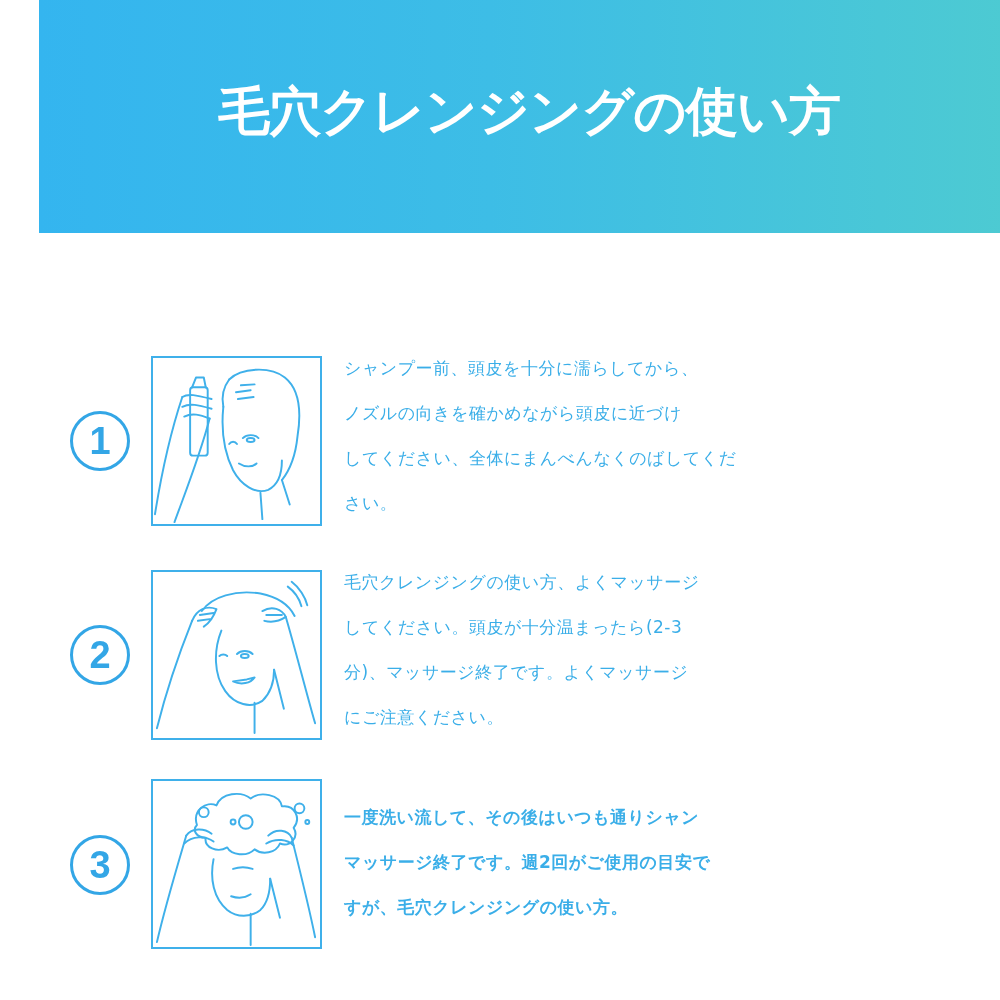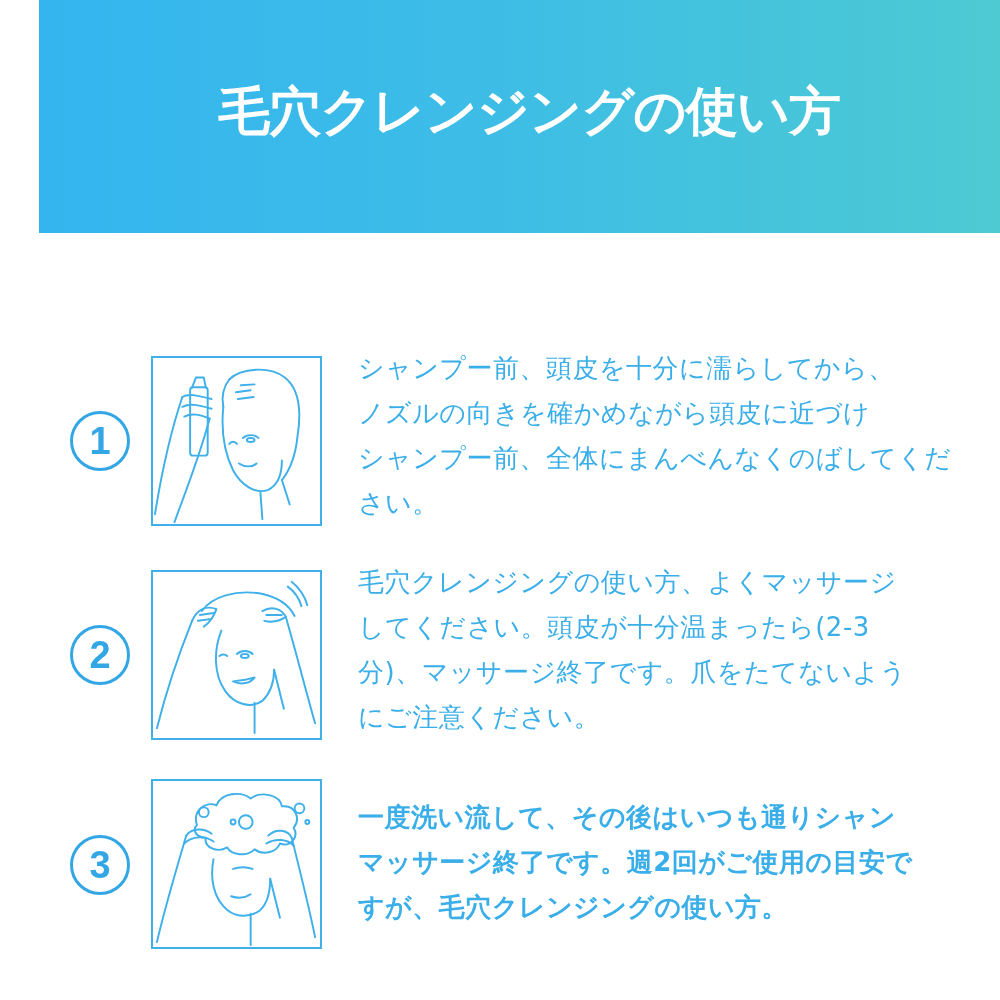--- a/index.html
+++ b/index.html
@@ -25,21 +25,21 @@
     color: #33a6e6; font-weight: bold; font-size: 38px; line-height: 54px;
     text-align: center; font-family: "Liberation Sans", sans-serif;
   }
   .illus {
     position: absolute; left: 151px; width: 171px; height: 170px;
     border: 2px solid #3fb0ea; box-sizing: border-box; overflow: hidden;
   }
   .illus svg { width: 100%; height: 100%; display: block; }
   .step-text {
     position: absolute; left: 344px; width: 580px;
-    color: #3aaee8; font-size: 26px; line-height: 45px; letter-spacing: 0.5px; margin-left: 14px;
+    color: #3aaee8; font-size: 17px; line-height: 45px; letter-spacing: 0.5px;
   }
   .step-text .line { display: block; white-space: nowrap; }
 </style>
 </head>
 <body>
 
 <div class="header">
   <div class="header-title">毛穴クレンジングの使い方</div>
 </div>
 
@@ -59,21 +59,21 @@
       <rect x="38" y="30" width="18" height="70" rx="3"></rect>
       <path d="M40 30 L44 20 L52 20 L54 30"></path>
       <path d="M30 40 C36 36,44 38,60 42 M30 50 C38 46,46 48,60 52 M32 60 C40 56,48 58,58 62"></path>
       <path d="M30 40 C20 70,10 110,2 160"></path>
       <path d="M58 62 C48 100,34 135,22 168"></path>
     </svg>
   </div>
   <div class="step-text" style="top:346px;">
     <span class="line">シャンプー前、頭皮を十分に濡らしてから、</span>
     <span class="line">ノズルの向きを確かめながら頭皮に近づけ</span>
-    <span class="line">シャンプー前、全体にまんべんなくのばしてくだ</span>
+    <span class="line">してください、全体にまんべんなくのばしてくだ</span>
     <span class="line">さい。</span>
   </div>
 </div>
 
 <div class="step" style="top:0;">
   <div class="step-num" style="top:625px;">2</div>
   <div class="illus" style="top:570px;">
     <svg viewBox="0 0 171 170" fill="none" stroke="#3fb0ea" stroke-width="2" stroke-linecap="round" stroke-linejoin="round">
       <path d="M50 40 C60 25,85 18,110 22 C130 26,140 35,145 45"></path>
       <path d="M138 15 C145 20,150 28,152 35 M142 10 C150 16,156 26,158 34"></path>
@@ -85,21 +85,21 @@
       <path d="M86 84 C90 80,98 80,102 84"></path>
       <ellipse cx="94" cy="86" rx="4" ry="2"></ellipse>
       <path d="M68 86 C70 84,74 84,76 86"></path>
       <path d="M82 112 C90 116,100 114,104 108 L96 110 Z"></path>
       <path d="M124 100 L134 140 M104 134 L104 165"></path>
     </svg>
   </div>
   <div class="step-text" style="top:560px;">
     <span class="line">毛穴クレンジングの使い方、よくマッサージ</span>
     <span class="line">してください。頭皮が十分温まったら(2-3</span>
-    <span class="line">分)、マッサージ終了です。爪をたてないよう</span>
+    <span class="line">分)、マッサージ終了です。よくマッサージ</span>
     <span class="line">にご注意ください。</span>
   </div>
 </div>
 
 <div class="step" style="top:0;">
   <div class="step-num" style="top:835px;">3</div>
   <div class="illus" style="top:779px;">
     <svg viewBox="0 0 171 170" fill="none" stroke="#3fb0ea" stroke-width="2" stroke-linecap="round" stroke-linejoin="round">
       <path d="M45 45 C40 30,55 20,65 25 C70 12,90 10,100 18 C110 10,130 14,132 26 C145 24,152 38,144 48 C150 58,140 68,130 64 C126 74,112 76,104 70 C96 78,80 76,76 68 C66 74,52 68,54 58 C44 58,40 50,45 45 Z"></path>
       <circle cx="52" cy="32" r="5"></circle>

